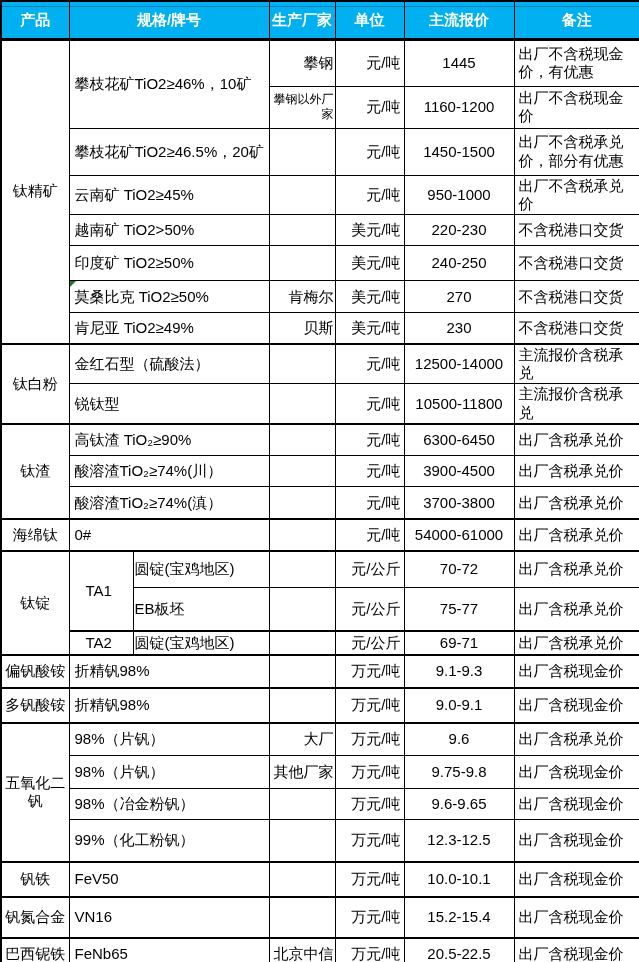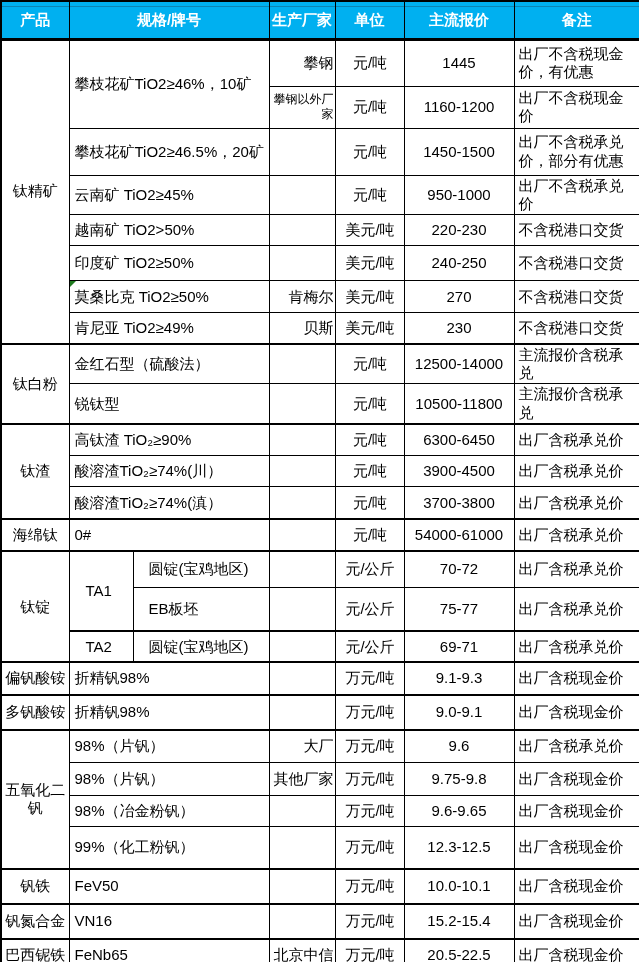--- a/index.html
+++ b/index.html
@@ -33,24 +33,24 @@
     background:linear-gradient(180deg,var(--header-bg) 0,var(--header-bg) 4px,var(--header-line) 4px,var(--header-line) 5px,var(--header-bg) 5px);
     color:var(--header-text);
     font-weight:bold;
     text-align:center;
     border-bottom:3px solid var(--border);
     padding:0 2px;
   }
   td.product{text-align:center;padding:6px 2px;}
   td.spec{text-align:left;padding-left:5px;}
   td.grade{text-align:left;padding-left:16px;}
-  td.subspec{text-align:left;padding-left:15px;margin-left:9px;}
+  td.subspec{text-align:left;padding-left:1px;margin-left:9px;}
   td.maker{text-align:right;padding:5px 1px;}
   td.maker.small{font-size:12px;line-height:1.3;}
-  td.unit{text-align:center;padding-left:4px;}
+  td.unit{text-align:right;padding-left:4px;}
   td.price{text-align:center;}
   td.note{text-align:left;padding:1px 2px 1px 4px;}
   tr.gs td{border-top:2px solid var(--border);}
   tr.ms td{border-top:2px solid var(--border);}
   td.has-marker{position:relative;}
   .comment-marker{
     position:absolute;top:0;left:0;width:0;height:0;
     border-top:6px solid var(--marker);
     border-right:6px solid transparent;
   }
@@ -196,21 +196,21 @@
       <td class="price">70-72</td>
       <td class="note">出厂含税承兑价</td>
     </tr>
     <tr style="height:44px">
       <td class="subspec">EB板坯</td>
       <td class="maker"></td>
       <td class="unit">元/公斤</td>
       <td class="price">75-77</td>
       <td class="note">出厂含税承兑价</td>
     </tr>
-    <tr class="ms" style="height:31px">
+    <tr class="ms" style="height:24px">
       <td class="grade">TA2</td>
       <td class="subspec">圆锭(宝鸡地区)</td>
       <td class="maker"></td>
       <td class="unit">元/公斤</td>
       <td class="price">69-71</td>
       <td class="note">出厂含税承兑价</td>
     </tr>
 
     <tr class="gs" style="height:28px">
       <td class="product">偏钒酸铵</td>
@@ -262,21 +262,21 @@
 
     <tr class="gs" style="height:35px">
       <td class="product">钒铁</td>
       <td class="spec" colspan="2">FeV50</td>
       <td class="maker"></td>
       <td class="unit">万元/吨</td>
       <td class="price">10.0-10.1</td>
       <td class="note">出厂含税现金价</td>
     </tr>
 
-    <tr class="gs" style="height:35px">
+    <tr class="gs" style="height:41px">
       <td class="product">钒氮合金</td>
       <td class="spec" colspan="2">VN16</td>
       <td class="maker"></td>
       <td class="unit">万元/吨</td>
       <td class="price">15.2-15.4</td>
       <td class="note">出厂含税现金价</td>
     </tr>
 
     <tr class="gs" style="height:31px">
       <td class="product">巴西铌铁</td>

